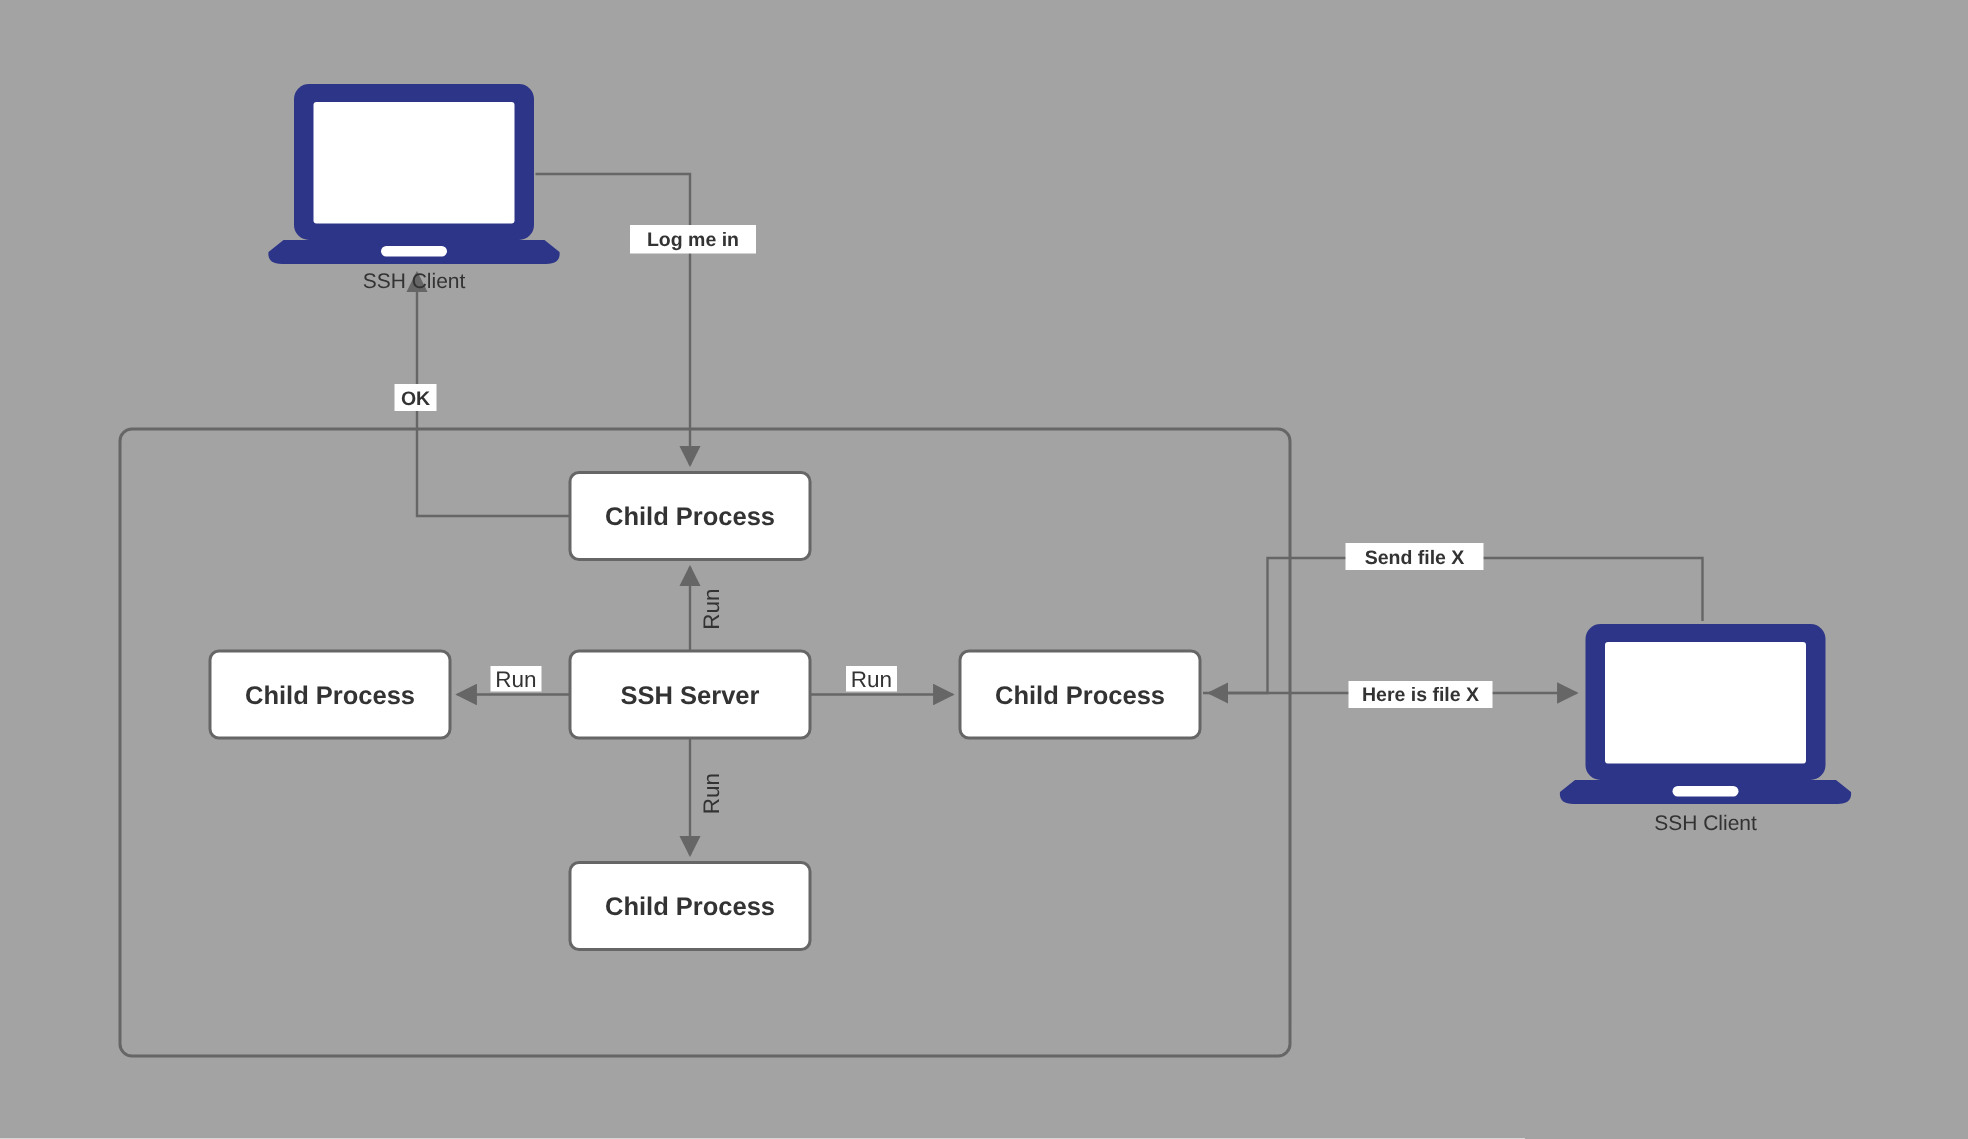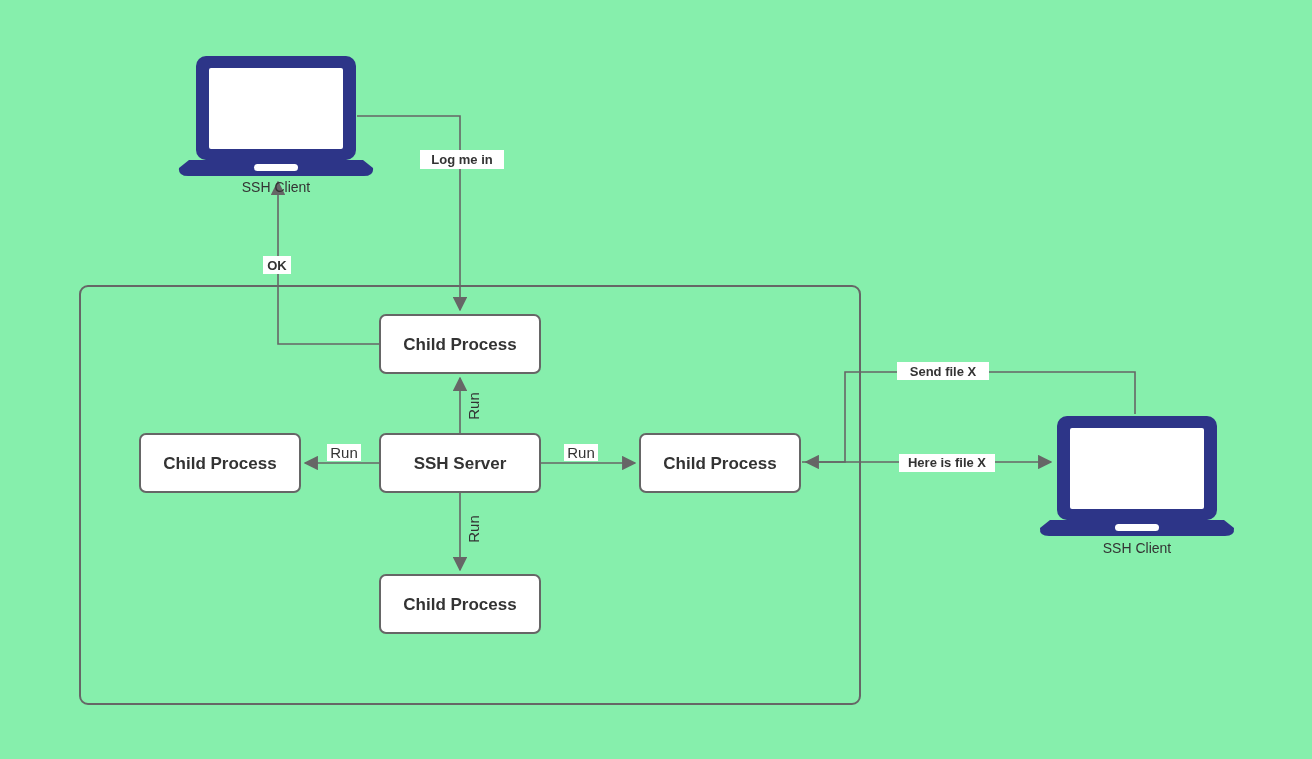--- a/index.html
+++ b/index.html
@@ -4,21 +4,21 @@
 <style>
   html, body {
     margin: 0;
     padding: 0;
     background: #ffffff;
   }
   .canvas {
     position: relative;
     width: 1312px;
     height: 759px;
-    background: #86efac;
+    background: #a3a3a3;
     font-family: "Liberation Sans", sans-serif;
     overflow: hidden;
   }
   svg { display: block; }
   .container-box {
     fill: none;
     stroke: #666666;
     stroke-width: 2;
   }
   .node-box {

